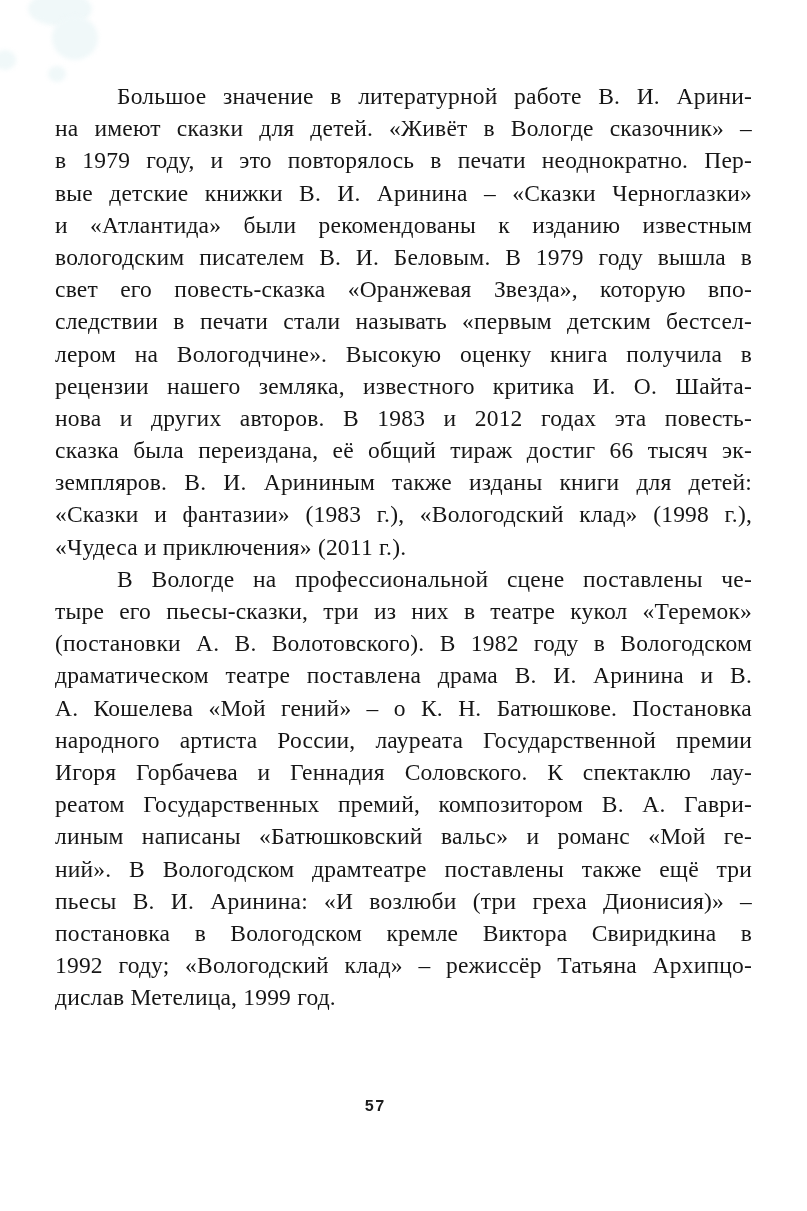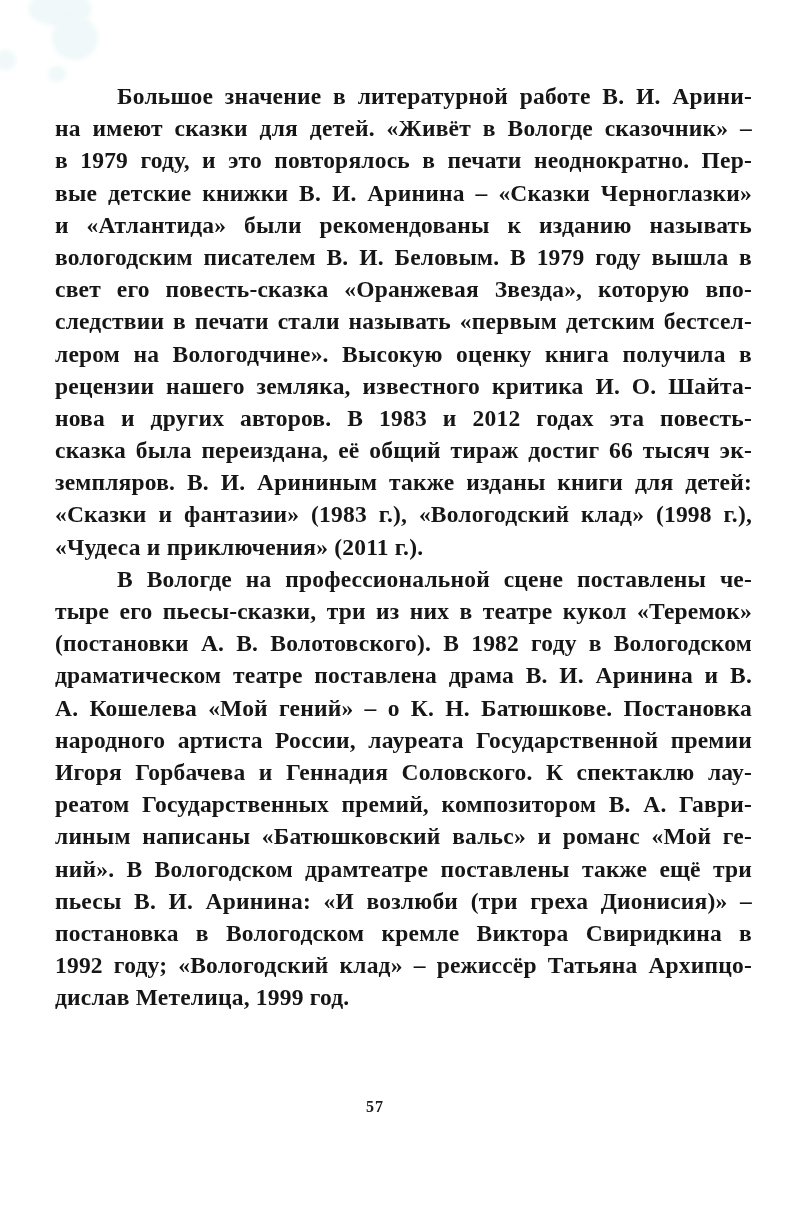--- a/index.html
+++ b/index.html
@@ -36,34 +36,33 @@
   }
   .line {
     height: 32.2px;
     line-height: 32.2px;
     font-size: 23.5px;
     letter-spacing: 0.2px;
     text-align: justify;
     text-align-last: justify;
     overflow: hidden;
     white-space: nowrap;
-    font-weight: bold;
   }
   .line.first { text-indent: 62px; }
   .line.para-end {
     text-align: right;
     text-align-last: left;
   }
   .page-number {
     position: absolute;
     left: 55px;
     top: 1098px;
     width: 640px;
     text-align: center;
-    font-family: Liberation Serif, serif;
+    font-family: Liberation Mono, monospace;
     font-size: 16px;
     font-weight: 600;
     color: #1d1d1d;
     letter-spacing: 1px;
   }
 </style>
 </head>
 <body>
 
 <div class="page">
@@ -72,21 +71,21 @@
   <div class="artifact a2"></div>
   <div class="artifact a3"></div>
   <div class="artifact a4"></div>
 
   <div class="text-block">
 
     <div class="line first">Большое значение в литературной работе В. И. Арини-</div>
     <div class="line">на имеют сказки для детей. «Живёт в Вологде сказочник» –</div>
     <div class="line">в 1979 году, и это повторялось в печати неоднократно. Пер-</div>
     <div class="line">вые детские книжки В. И. Аринина – «Сказки Черноглазки»</div>
-    <div class="line">и «Атлантида» были рекомендованы к изданию называть</div>
+    <div class="line">и «Атлантида» были рекомендованы к изданию известным</div>
     <div class="line">вологодским писателем В. И. Беловым. В 1979 году вышла в</div>
     <div class="line">свет его повесть-сказка «Оранжевая Звезда», которую впо-</div>
     <div class="line">следствии в печати стали называть «первым детским бестсел-</div>
     <div class="line">лером на Вологодчине». Высокую оценку книга получила в</div>
     <div class="line">рецензии нашего земляка, известного критика И. О. Шайта-</div>
     <div class="line">нова и других авторов. В 1983 и 2012 годах эта повесть-</div>
     <div class="line">сказка была переиздана, её общий тираж достиг 66 тысяч эк-</div>
     <div class="line">земпляров. В. И. Арининым также изданы книги для детей:</div>
     <div class="line">«Сказки и фантазии» (1983 г.), «Вологодский клад» (1998 г.),</div>
     <div class="line para-end">«Чудеса и приключения» (2011 г.).</div>

